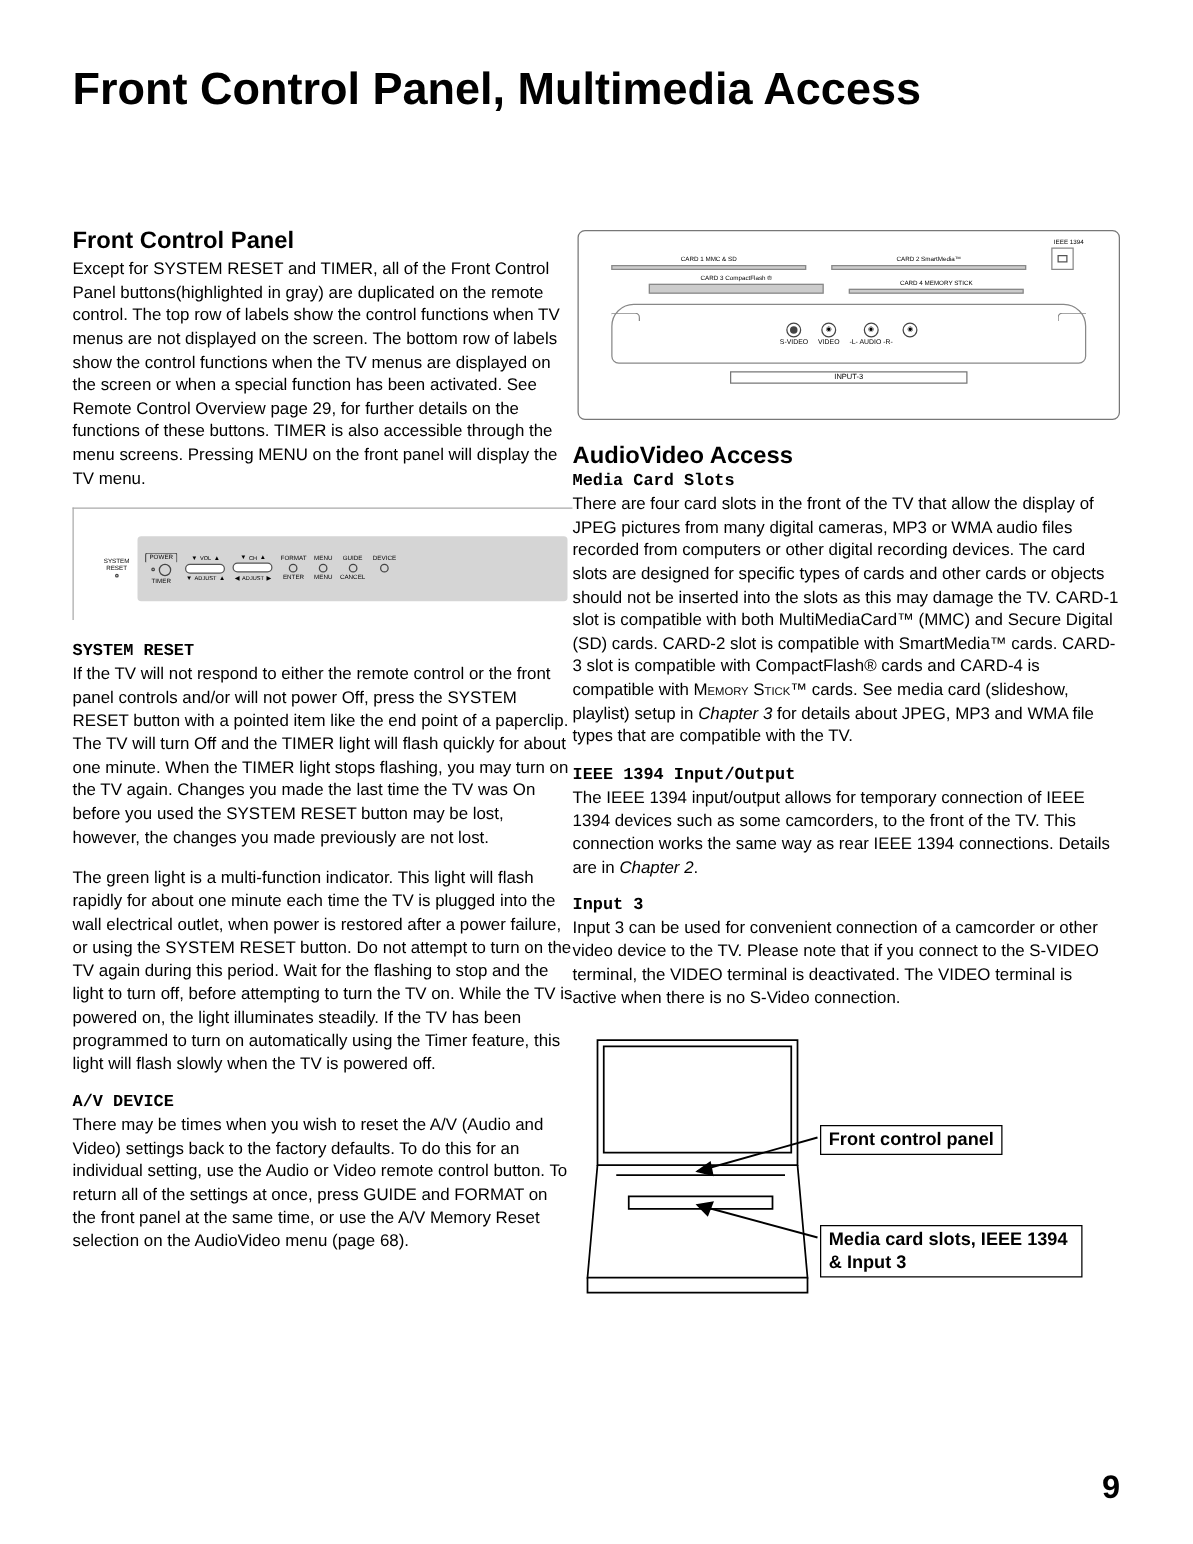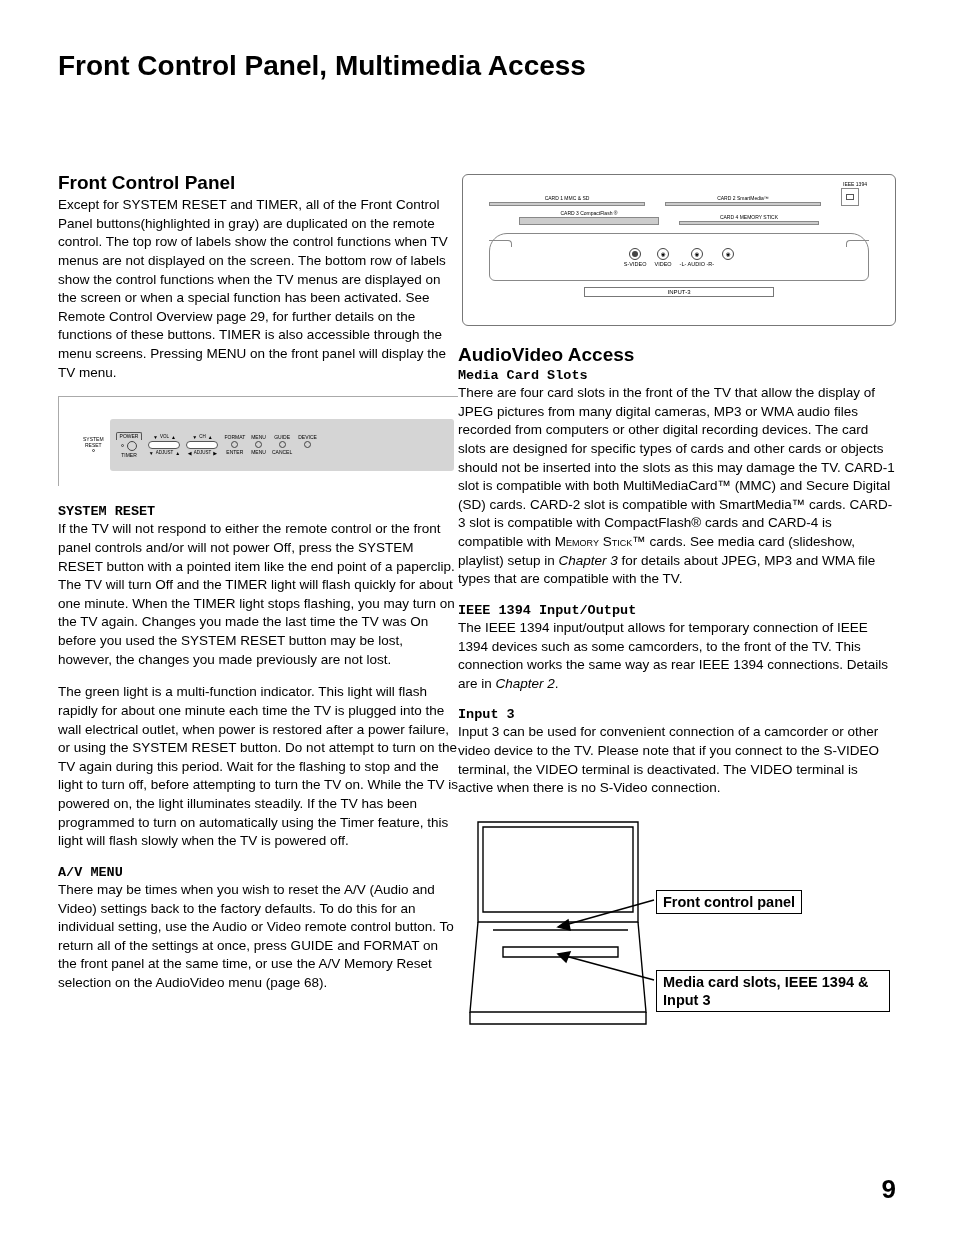--- a/index.html
+++ b/index.html
@@ -6,21 +6,21 @@
   body {
     font-family: Arial, Helvetica, sans-serif;
     width: 954px;
     height: 1235px;
     background: #fff;
     color: #000;
     padding: 50px 58px 40px 58px;
     position: relative;
   }
   h1 {
-    font-size: 28px;
+    font-size: 36px;
     font-weight: bold;
     margin-bottom: 90px;
   }
   h2 {
     font-size: 19px;
     font-weight: bold;
     margin-bottom: 2px;
   }
   h3 {
     font-size: 13.5px;
@@ -122,21 +122,21 @@
   .input3-box { border:0.8px solid #777; text-align:center; font-size:6px; padding:1px 0; margin:2px auto 0; width:50%;}
 
   
   .tv-wrap { position:relative; margin-top:10px; height:230px;}
   .tv-svg { position:absolute; left:0; top:0;}
   .callout {
     position:absolute; border:1.5px solid #000; background:#fff;
     font-size:14.5px; font-weight:bold; padding:2px 6px; line-height:1.25;
   }
   .callout.c1 { left:198px; top:78px; }
-  .callout.c2 { left:198px; top:158px; width:234px;}
+  .callout.c2 { left:198px; top:158px; width:210px;}
 
   .sc { font-variant: small-caps; }
   i { font-style: italic; }
 </style>
 </head>
 <body>
 
 <h1>Front Control Panel, Multimedia Access</h1>
 
 <div class="columns">
@@ -207,21 +207,21 @@
           <span style="visibility:hidden;">X</span>
         </div>
       </div>
     </div>
 
     <h3>SYSTEM RESET</h3>
     <p>If the TV will not respond to either the remote control or the front panel controls and/or  will not power Off, press the SYSTEM RESET button with a pointed item like the end point of a paperclip.  The TV will turn Off and the TIMER light will flash quickly for about one minute.  When the TIMER light stops flashing, you may turn on the TV again.  Changes you made the last time the TV was On before you used the SYSTEM RESET button may be lost, however, the changes you made previously are not lost.</p>
 
     <p>The green light is a multi-function indicator.  This light will flash rapidly for about one minute each time the TV is plugged into the wall electrical outlet, when power is restored after a power failure, or using the SYSTEM RESET button.  Do not attempt to turn on the TV again during this period. Wait for the flashing to stop and the light to turn off, before attempting to turn the TV on.  While the TV is powered on, the light illuminates steadily.  If the TV has been programmed to turn on automatically using the Timer feature, this light will flash slowly when the TV is powered off.</p>
 
-    <h3>A/V MENU</h3>
+    <h3>A/V DEVICE</h3>
     <p>There may be times when you wish to reset the A/V (Audio and Video) settings back to the factory defaults.  To do this for an individual setting, use the Audio or Video remote control button.  To return all of the settings at once, press GUIDE and FORMAT on the front panel at the same time, or use the A/V Memory Reset selection on the AudioVideo menu (page 68).</p>
   </div>
 
   <div class="col col-right">
 
     <div class="mm-diagram">
       <div class="slot-row">
         <div class="slot">
           <div class="slot-lbl">CARD 1  MMC &amp; SD</div>
           <div class="slot-bar"></div>

